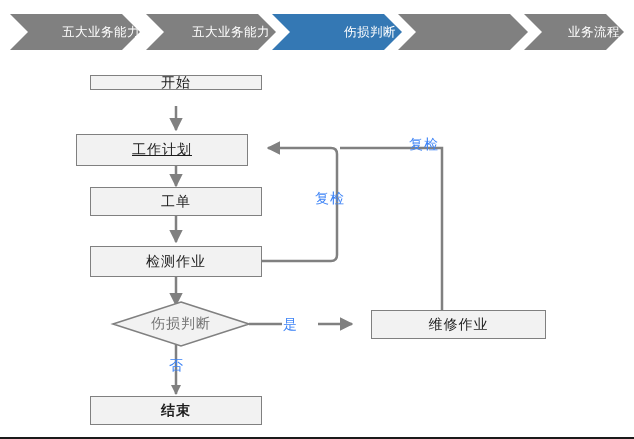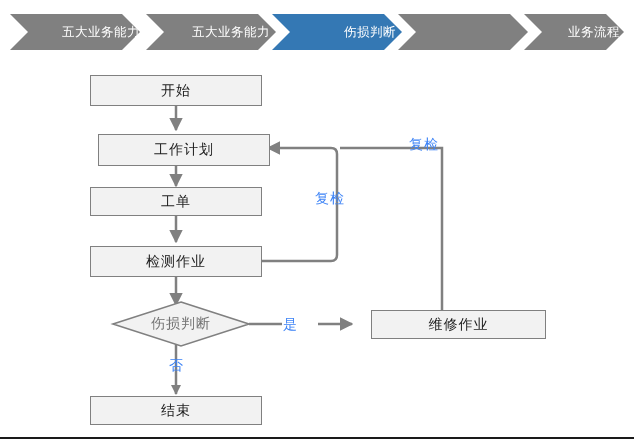--- a/index.html
+++ b/index.html
@@ -138,36 +138,36 @@
 
       <line x1="249" y1="324" x2="282" y2="324"></line>
       <line x1="318" y1="324" x2="352" y2="324" marker-end="url(#arrow)"></line>
 
       <path d="M262,261 L331,261 Q337,261 337,255 L337,154 Q337,148 331,148 L268,148" marker-end="url(#arrow)"></path>
 
       <path d="M442,312 L442,148 L340,148"></path>
     </g>
   </svg>
 
-  <div class="node-box" style="left:90px;  top:75px;  width:172px; height:31px;">开始</div>
+  <div class="node-box" style="left:90px;  top:75px;  width:172px; height:15px;">开始</div>
 
-  <div class="node-box" style="left:98px;  top:134px; width:172px; height:32px;">工作计划</div>
+  <div class="node-box" style="left:76px;  top:134px; width:172px; height:32px;text-decoration:underline;">工作计划</div>
 
   <div class="node-box" style="left:90px;  top:187px; width:172px; height:29px;">工单</div>
 
   <div class="node-box" style="left:90px;  top:246px; width:172px; height:31px;text-align:center;">检测作业</div>
 
   <svg style="position:absolute; left:110px; top:299px; width:142px; height:50px;" viewBox="0 0 142 50" xmlns="http://www.w3.org/2000/svg">
     <polygon points="71,3 139,25 71,47 3,25" fill="#f2f2f2" stroke="#808080" stroke-width="1.6"></polygon>
   </svg>
   <div class="node-diamond-label" style="left:110px; top:299px; width:142px; height:50px;">伤损判断</div>
 
   <div class="node-box" style="left:353px; top:310px; width:175px; height:29px;margin-left:18px;">维修作业</div>
 
-  <div class="node-box" style="left:90px;  top:396px; width:172px; height:29px;">结束</div>
+  <div class="node-box" style="left:90px;  top:396px; width:172px; height:29px;font-weight:bold;">结束</div>
 
   <div class="edge-label" style="left:315px; top:190px;">复检</div>
 
   <div class="edge-label" style="left:409px; top:136px;">复检</div>
 
   <div class="edge-label" style="left:283px; top:316px;">是</div>
 
   <div class="edge-label" style="left:169px; top:357px;">否</div>
 
 </div>

